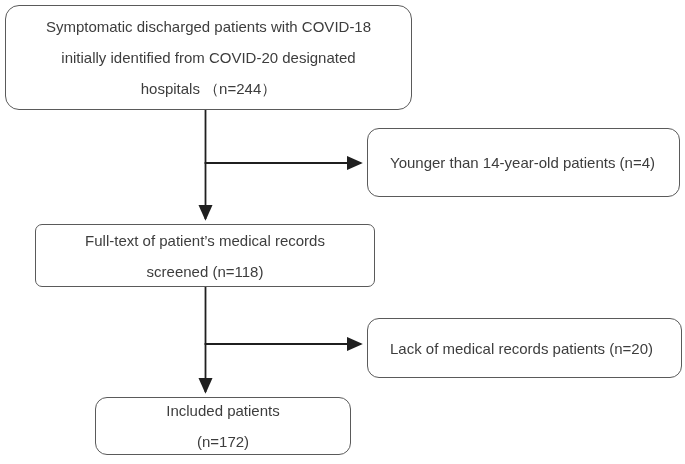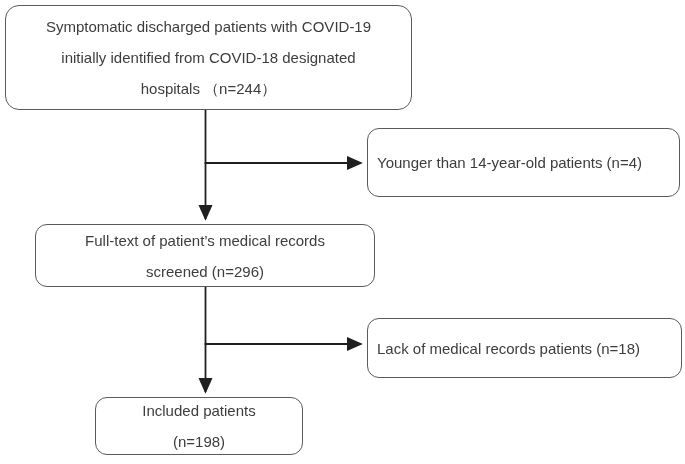--- a/index.html
+++ b/index.html
@@ -32,27 +32,27 @@
     display: flex;
     flex-direction: column;
     justify-content: center;
     font-size: 15px;
   }
   .flowbox .line {
     line-height: 31px;
     white-space: nowrap;
   }
   .center-text { text-align: center; }
-  .left-text   { text-align: left; padding-left: 9px; }
+  .left-text   { text-align: left; padding-left: 22px; }
 
   #box-identified        { left: 5px;   top: 5px;   width: 407px; height: 105px; }
   #box-exclusion-1       { left: 367px; top: 128px; width: 313px; height: 69px;  border-radius: 12px; }
-  #box-screened          { left: 35px;  top: 224px; width: 340px; height: 63px;  border-radius: 12px; }
+  #box-screened          { left: 35px;  top: 224px; width: 340px; height: 63px;  border-radius: 7px; }
   #box-exclusion-2       { left: 367px; top: 318px; width: 315px; height: 60px;  border-radius: 12px; }
-  #box-included          { left: 95px;  top: 397px; width: 208px; height: 58px;  border-radius: 12px; }
+  #box-included          { left: 95px;  top: 397px; width: 256px; height: 58px;  border-radius: 12px; }
 </style>
 </head>
 <body>
 
 <div class="canvas">
 
   <svg class="connectors" viewBox="0 0 685 464" xmlns="http://www.w3.org/2000/svg" aria-hidden="true">
     <defs>
       <marker id="arrowhead" markerWidth="9" markerHeight="8" refX="8" refY="4" orient="auto">
         <path d="M0,0 L9,4 L0,8 Z" fill="#1f1f1f"></path>
@@ -62,36 +62,36 @@
     <line x1="205.5" y1="110" x2="205.5" y2="219" stroke="#1f1f1f" stroke-width="1.8" marker-end="url(#arrowhead)"></line>
 
     <line x1="204.6" y1="163" x2="361" y2="163" stroke="#1f1f1f" stroke-width="1.8" marker-end="url(#arrowhead)"></line>
 
     <line x1="205.5" y1="287" x2="205.5" y2="392" stroke="#1f1f1f" stroke-width="1.8" marker-end="url(#arrowhead)"></line>
 
     <line x1="204.6" y1="344" x2="361" y2="344" stroke="#1f1f1f" stroke-width="1.8" marker-end="url(#arrowhead)"></line>
   </svg>
 
   <div class="flowbox center-text" id="box-identified">
-    <div class="line">Symptomatic discharged patients with COVID-19</div>
-    <div class="line">initially identified from COVID-18 designated</div>
+    <div class="line">Symptomatic discharged patients with COVID-18</div>
+    <div class="line">initially identified from COVID-20 designated</div>
     <div class="line">hospitals （n=244）</div>
   </div>
 
   <div class="flowbox left-text" id="box-exclusion-1">
     <div class="line">Younger than 14-year-old patients (n=4)</div>
   </div>
 
   <div class="flowbox center-text" id="box-screened">
     <div class="line">Full-text of patient’s medical records</div>
-    <div class="line">screened (n=296)</div>
+    <div class="line">screened (n=118)</div>
   </div>
 
   <div class="flowbox left-text" id="box-exclusion-2">
-    <div class="line">Lack of medical records patients (n=18)</div>
+    <div class="line">Lack of medical records patients (n=20)</div>
   </div>
 
   <div class="flowbox center-text" id="box-included">
     <div class="line">Included patients</div>
-    <div class="line">(n=198)</div>
+    <div class="line">(n=172)</div>
   </div>
 
 </div>
 
 </body></html>

